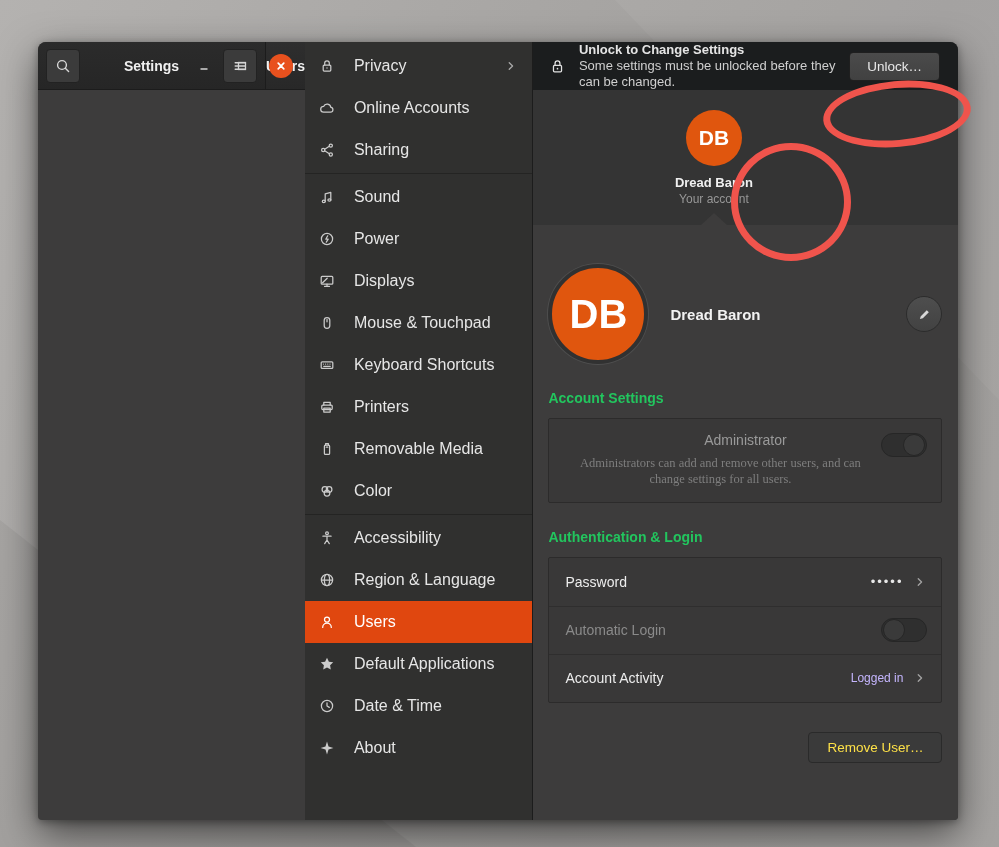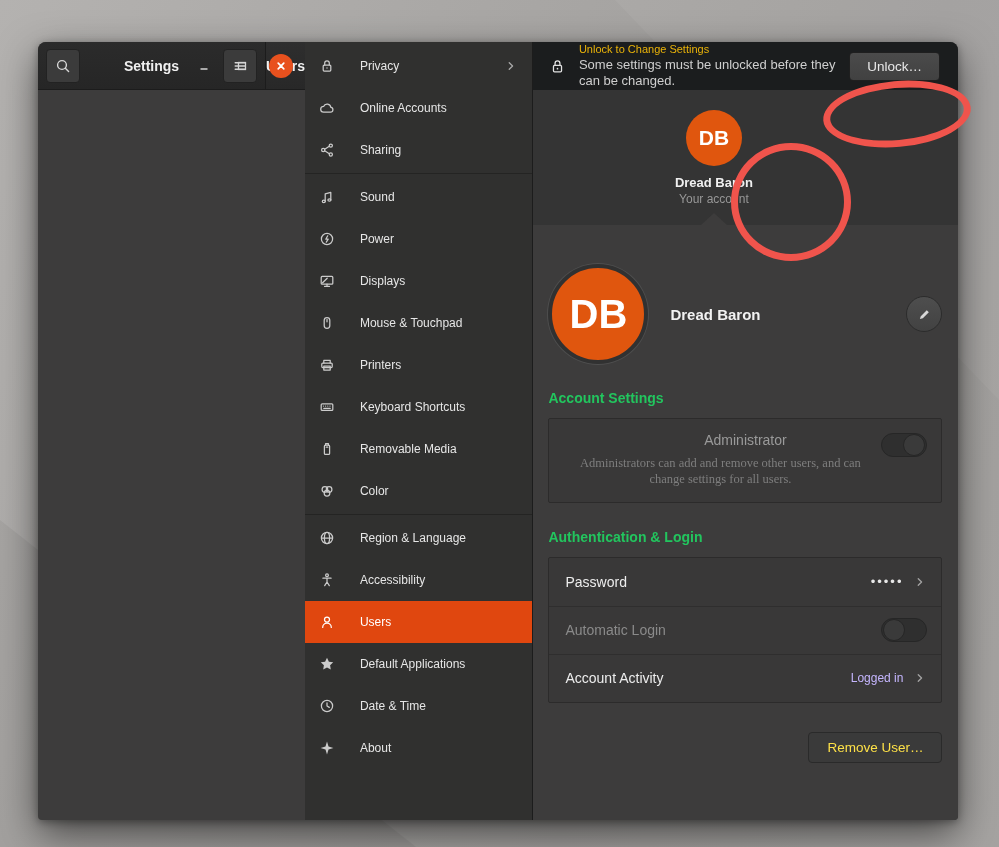--- a/index.html
+++ b/index.html
@@ -46,39 +46,39 @@
 
   
   .body-row { display:flex; flex:1; min-height:0; }
 
   
   .sidebar {
     width:228px; flex:0 0 228px; background:#30302f; border-right:1px solid #1c1c1c;
     padding-top:3px; overflow:hidden;
   }
   .side-item {
-    height:42px; display:flex; align-items:center; padding:0 14px; gap:25px;
-    color:#e6e6e6; font-size:12px; cursor:default;
+    height:42px; display:flex; align-items:center; padding:0 14px; gap:19px;
+    color:#e6e6e6; font-size:16px; cursor:default;
   }
   .side-item .s-icon { width:16px; height:16px; display:flex; align-items:center; justify-content:center; flex:0 0 16px; }
   .side-item .s-label { flex:1; white-space:nowrap; }
   .side-item.selected { background:#e0470f; color:#fff; }
   .side-divider { height:1px; background:#242423; margin:2px 0; }
   .side-chevron { width:14px; height:14px; opacity:.85; }
 
   
   .main-col { flex:1; display:flex; flex-direction:column; min-width:0; }
 
   
   .banner {
     height:48px; flex:0 0 48px; background:#1b1d1e; display:flex; align-items:center;
     padding:0 18px 0 16px; gap:13px;
   }
   .banner-text { flex:1; line-height:1.25; }
-  .banner-title { font-size:11px; font-weight:normal; color:#eab308; }
+  .banner-title { font-size:13px; font-weight:bold; color:#e5e5e5; }
   .banner-sub { font-size:13px; color:#cfcfcf; }
   .unlock-btn {
     background:linear-gradient(#4b4b4b,#414141); border:1px solid #1f1f1f; border-radius:4px;
     color:#e8e8e8; font-size:13.5px; padding:6px 17px; font-family:inherit;
   }
 
   
   .carousel { height:135px; flex:0 0 135px; background:#343434; position:relative; }
   .c-user { position:absolute; top:20px; width:140px; text-align:center; cursor:default; }
   .c-avatar {
@@ -271,74 +271,74 @@
               <svg viewBox="0 0 16 16" width="16" height="16" fill="none" stroke="#cbcbcb" stroke-width="1.25" stroke-linecap="round" stroke-linejoin="round">
                 <rect x="5.2" y="2.6" width="5.6" height="10.8" rx="2.8"></rect>
                 <path d="M8 4.6v2.2"></path>
               </svg>
             </span>
             <span class="s-label">Mouse &amp; Touchpad</span>
           </div>
           <div class="side-item">
             <span class="s-icon">
               <svg viewBox="0 0 16 16" width="16" height="16" fill="none" stroke="#cbcbcb" stroke-width="1.25" stroke-linecap="round" stroke-linejoin="round">
+                <rect x="2.2" y="4.8" width="11.6" height="6.6" rx="1"></rect>
+                <path d="M4.4 7h.01M6.6 7h.01M8.8 7h.01M11 7h.01M4.8 9.4h6.4"></path>
+              </svg>
+            </span>
+            <span class="s-label">Keyboard Shortcuts</span>
+          </div>
+          <div class="side-item">
+            <span class="s-icon">
+              <svg viewBox="0 0 16 16" width="16" height="16" fill="none" stroke="#cbcbcb" stroke-width="1.25" stroke-linecap="round" stroke-linejoin="round">
                 <path d="M4.8 6V3.4h6.4V6"></path>
                 <rect x="2.8" y="6" width="10.4" height="4.6" rx="1"></rect>
                 <rect x="4.8" y="9.2" width="6.4" height="3.8"></rect>
               </svg>
             </span>
             <span class="s-label">Printers</span>
           </div>
           <div class="side-item">
             <span class="s-icon">
               <svg viewBox="0 0 16 16" width="16" height="16" fill="none" stroke="#cbcbcb" stroke-width="1.25" stroke-linecap="round" stroke-linejoin="round">
-                <rect x="2.2" y="4.8" width="11.6" height="6.6" rx="1"></rect>
-                <path d="M4.4 7h.01M6.6 7h.01M8.8 7h.01M11 7h.01M4.8 9.4h6.4"></path>
-              </svg>
-            </span>
-            <span class="s-label">Keyboard Shortcuts</span>
-          </div>
-          <div class="side-item">
-            <span class="s-icon">
-              <svg viewBox="0 0 16 16" width="16" height="16" fill="none" stroke="#cbcbcb" stroke-width="1.25" stroke-linecap="round" stroke-linejoin="round">
                 <rect x="5.4" y="4.2" width="5.2" height="9.2" rx="1"></rect>
                 <path d="M6.6 4.2V2.6h2.8v1.6M7.2 6.2h1.6"></path>
               </svg>
             </span>
             <span class="s-label">Removable Media</span>
           </div>
           <div class="side-item">
             <span class="s-icon">
               <svg viewBox="0 0 16 16" width="16" height="16" fill="none" stroke="#cbcbcb" stroke-width="1.25" stroke-linecap="round" stroke-linejoin="round">
                 <circle cx="5.9" cy="6.4" r="2.8"></circle>
                 <circle cx="10.1" cy="6.4" r="2.8"></circle>
                 <circle cx="8" cy="10.2" r="2.8"></circle>
               </svg>
             </span>
             <span class="s-label">Color</span>
           </div>
           <div class="side-divider"></div>
           <div class="side-item">
             <span class="s-icon">
               <svg viewBox="0 0 16 16" width="16" height="16" fill="none" stroke="#cbcbcb" stroke-width="1.25" stroke-linecap="round" stroke-linejoin="round">
+                <circle cx="8" cy="3.2" r="1.4"></circle>
+                <path d="M3.9 6.2h8.2M8 6.2v3.8M8 10l-2.3 3.6M8 10l2.3 3.6"></path>
+              </svg>
+            </span>
+            <span class="s-label">Accessibility</span>
+          </div>
+          <div class="side-item">
+            <span class="s-icon">
+              <svg viewBox="0 0 16 16" width="16" height="16" fill="none" stroke="#cbcbcb" stroke-width="1.25" stroke-linecap="round" stroke-linejoin="round">
                 <circle cx="8" cy="8" r="5.6"></circle>
                 <ellipse cx="8" cy="8" rx="2.6" ry="5.6"></ellipse>
                 <path d="M2.4 8h11.2"></path>
               </svg>
             </span>
             <span class="s-label">Region &amp; Language</span>
-          </div>
-          <div class="side-item">
-            <span class="s-icon">
-              <svg viewBox="0 0 16 16" width="16" height="16" fill="none" stroke="#cbcbcb" stroke-width="1.25" stroke-linecap="round" stroke-linejoin="round">
-                <circle cx="8" cy="3.2" r="1.4"></circle>
-                <path d="M3.9 6.2h8.2M8 6.2v3.8M8 10l-2.3 3.6M8 10l2.3 3.6"></path>
-              </svg>
-            </span>
-            <span class="s-label">Accessibility</span>
           </div>
           <div class="side-item selected">
             <span class="s-icon">
               <svg viewBox="0 0 16 16" width="16" height="16" fill="none" stroke="#ffffff" stroke-width="1.25" stroke-linecap="round" stroke-linejoin="round">
                 <circle cx="8" cy="5.6" r="2.5"></circle>
                 <path d="M3.7 13.4a4.3 4.3 0 0 1 8.6 0"></path>
               </svg>
             </span>
             <span class="s-label">Users</span>
           </div>

